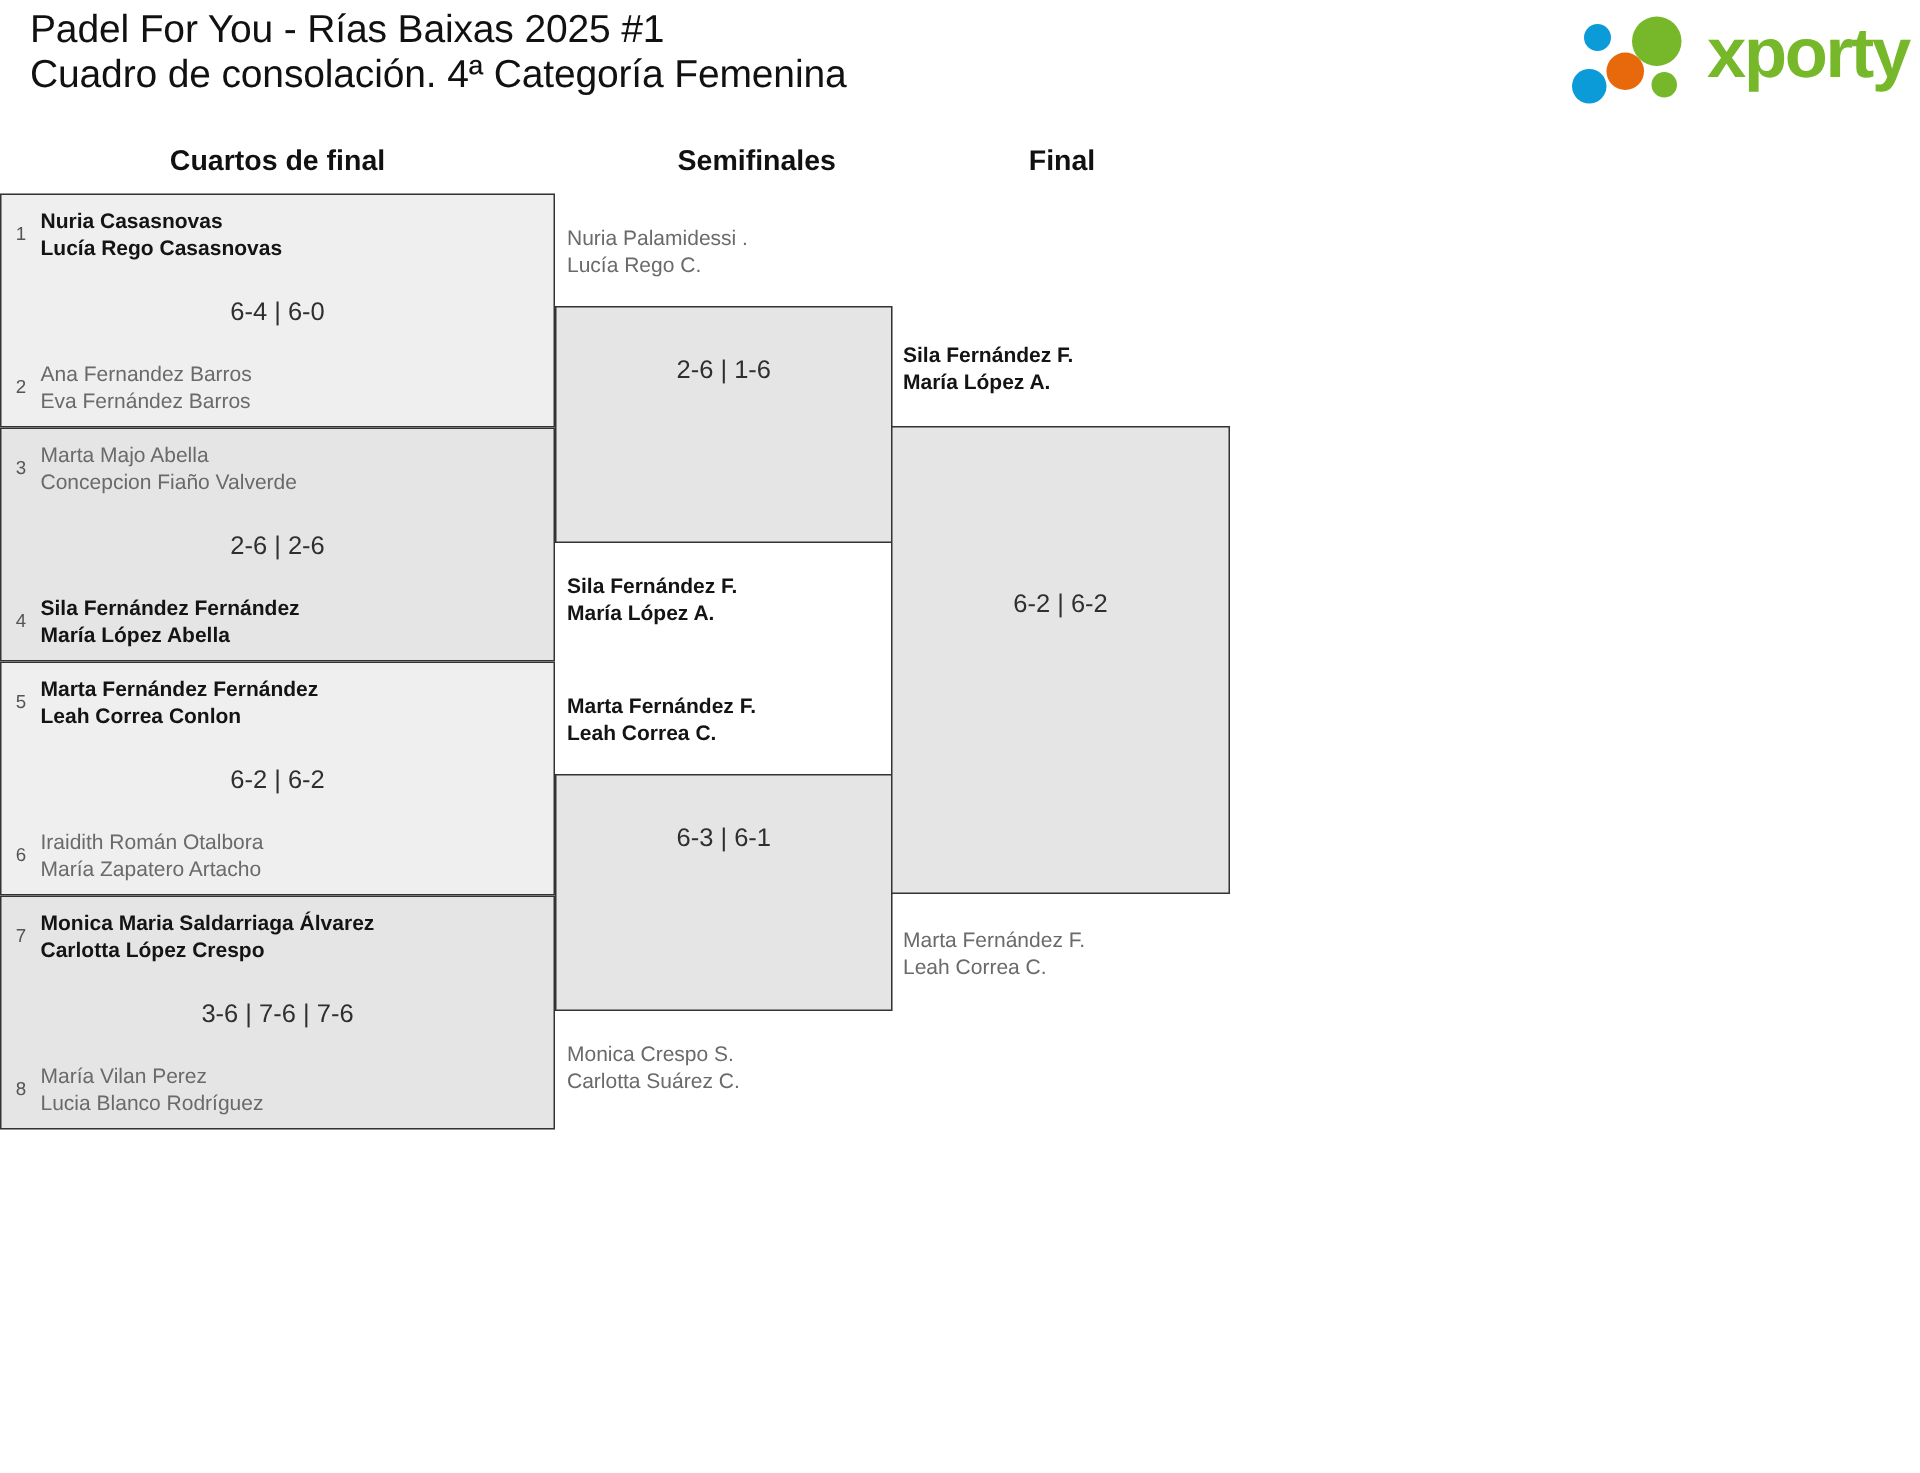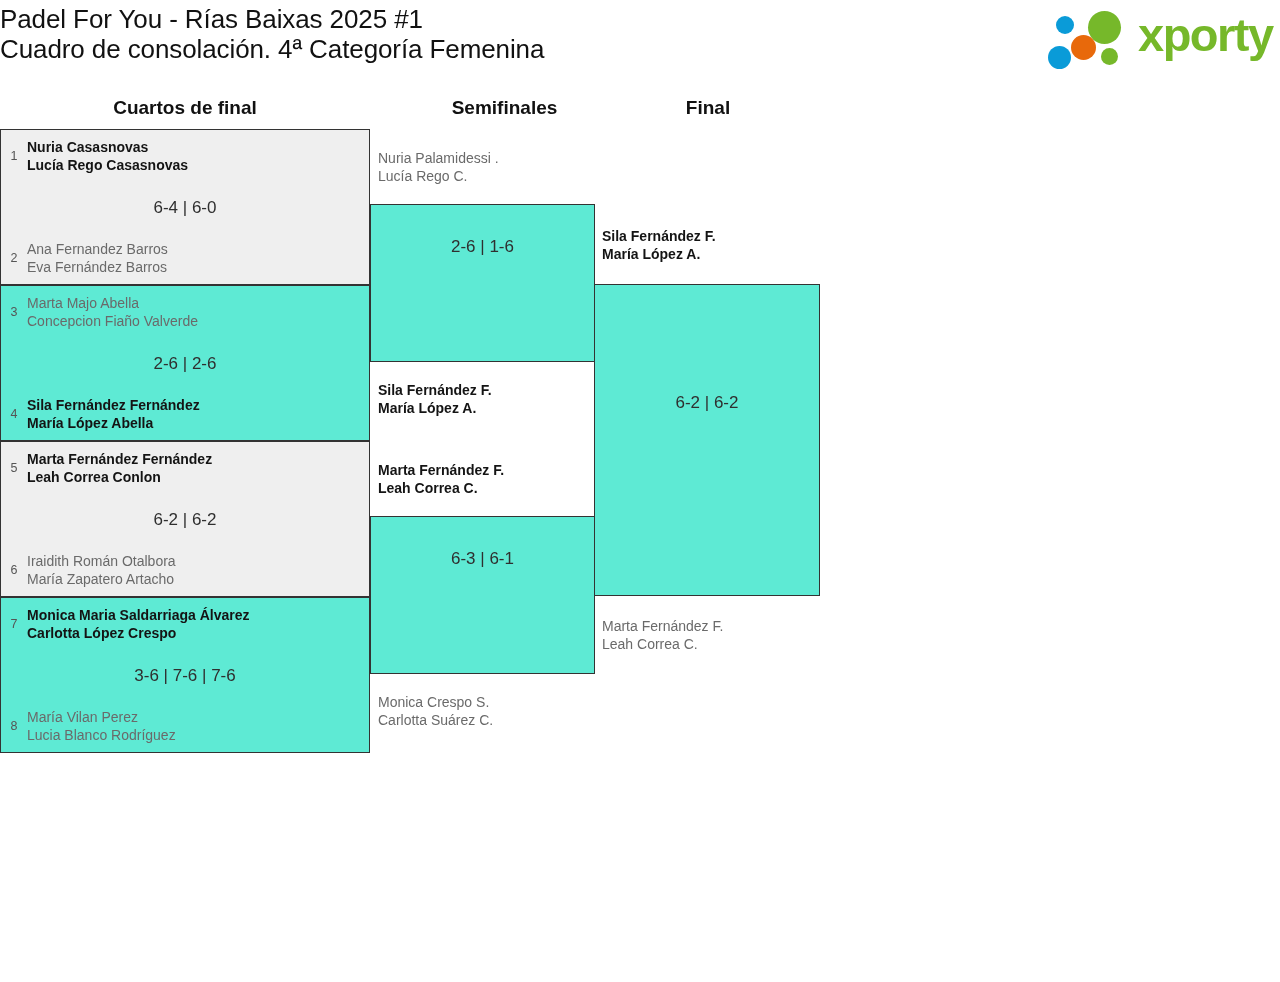--- a/index.html
+++ b/index.html
@@ -13,21 +13,21 @@
   }
   #page { position: relative; width: 1280px; height: 982px; }
 
   
   .title-block {
     position: absolute; left: 0; top: 4px;
     font-size: 26px; line-height: 30px;
     color: #111; font-weight: 400;
     letter-spacing: -0.1px;
   }
-  .title-line { display: block; white-space: pre; }
+  .title-line { display: block; white-space: pre; padding-left: 20px; }
 
   .logo {
     position: absolute; right: 4px; top: 8px;
     width: 230px; height: 58px;
   }
   .logo-text {
     position: absolute; left: 92px; top: -2px;
     font-size: 47px; font-weight: 700;
     color: #76b82a; letter-spacing: -1.5px;
     line-height: 58px;
@@ -41,21 +41,21 @@
     text-align: center; white-space: nowrap;
   }
   .ch-qf { left: 0;   width: 370px; }
   .ch-sf { left: 392px; width: 225px; }
   .ch-f  { left: 595px; width: 226px; }
 
   
   .box {
     position: absolute;
     border: 1px solid #333;
-    background: #5eead4;
+    background: #e5e5e5;
   }
   .box.shaded { background: #efefef; }
 
   .row {
     position: absolute; left: 0; right: 0;
     display: flex; align-items: center;
   }
   .seed {
     width: 26px; flex: 0 0 26px;
     text-align: center;

